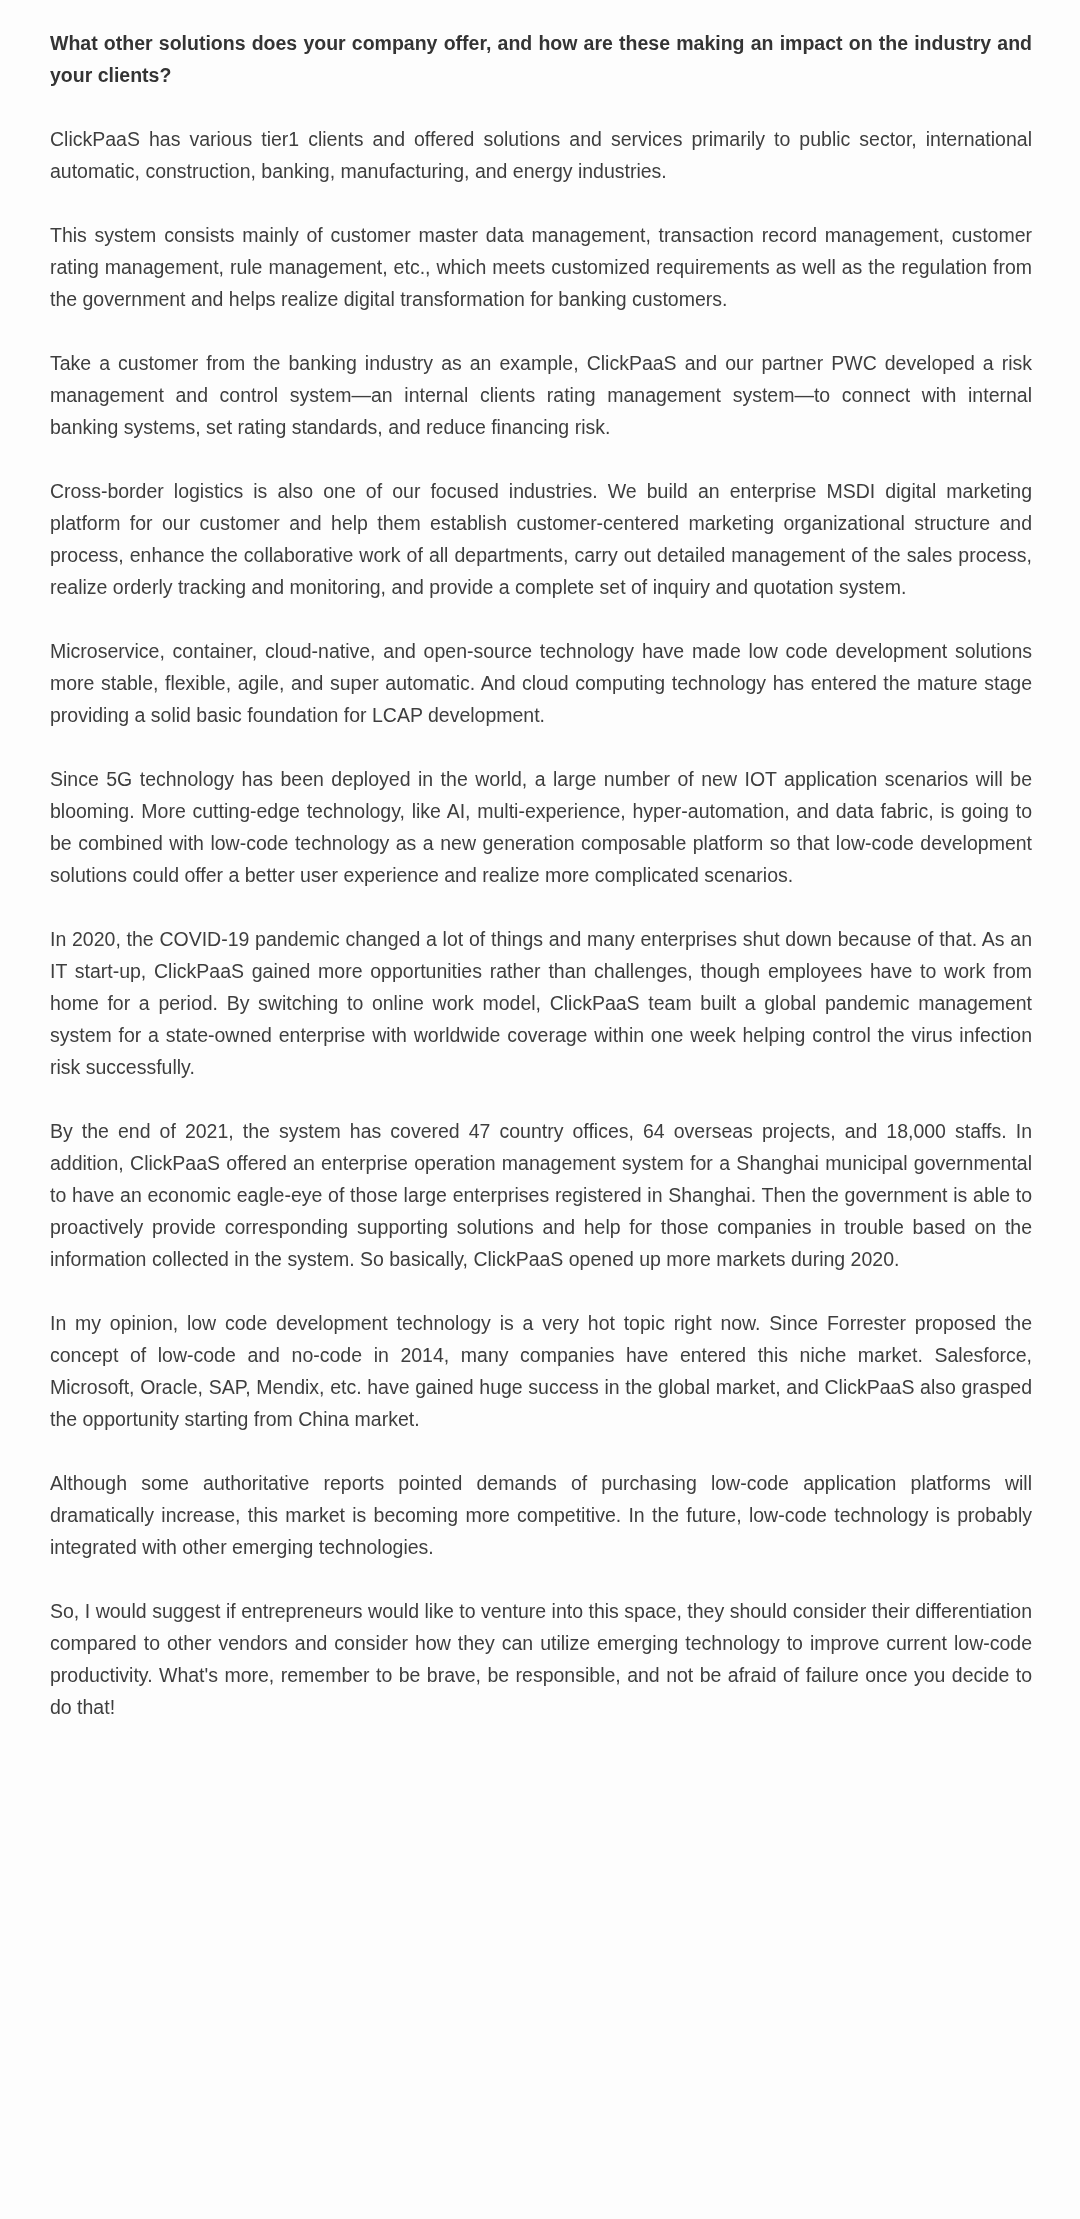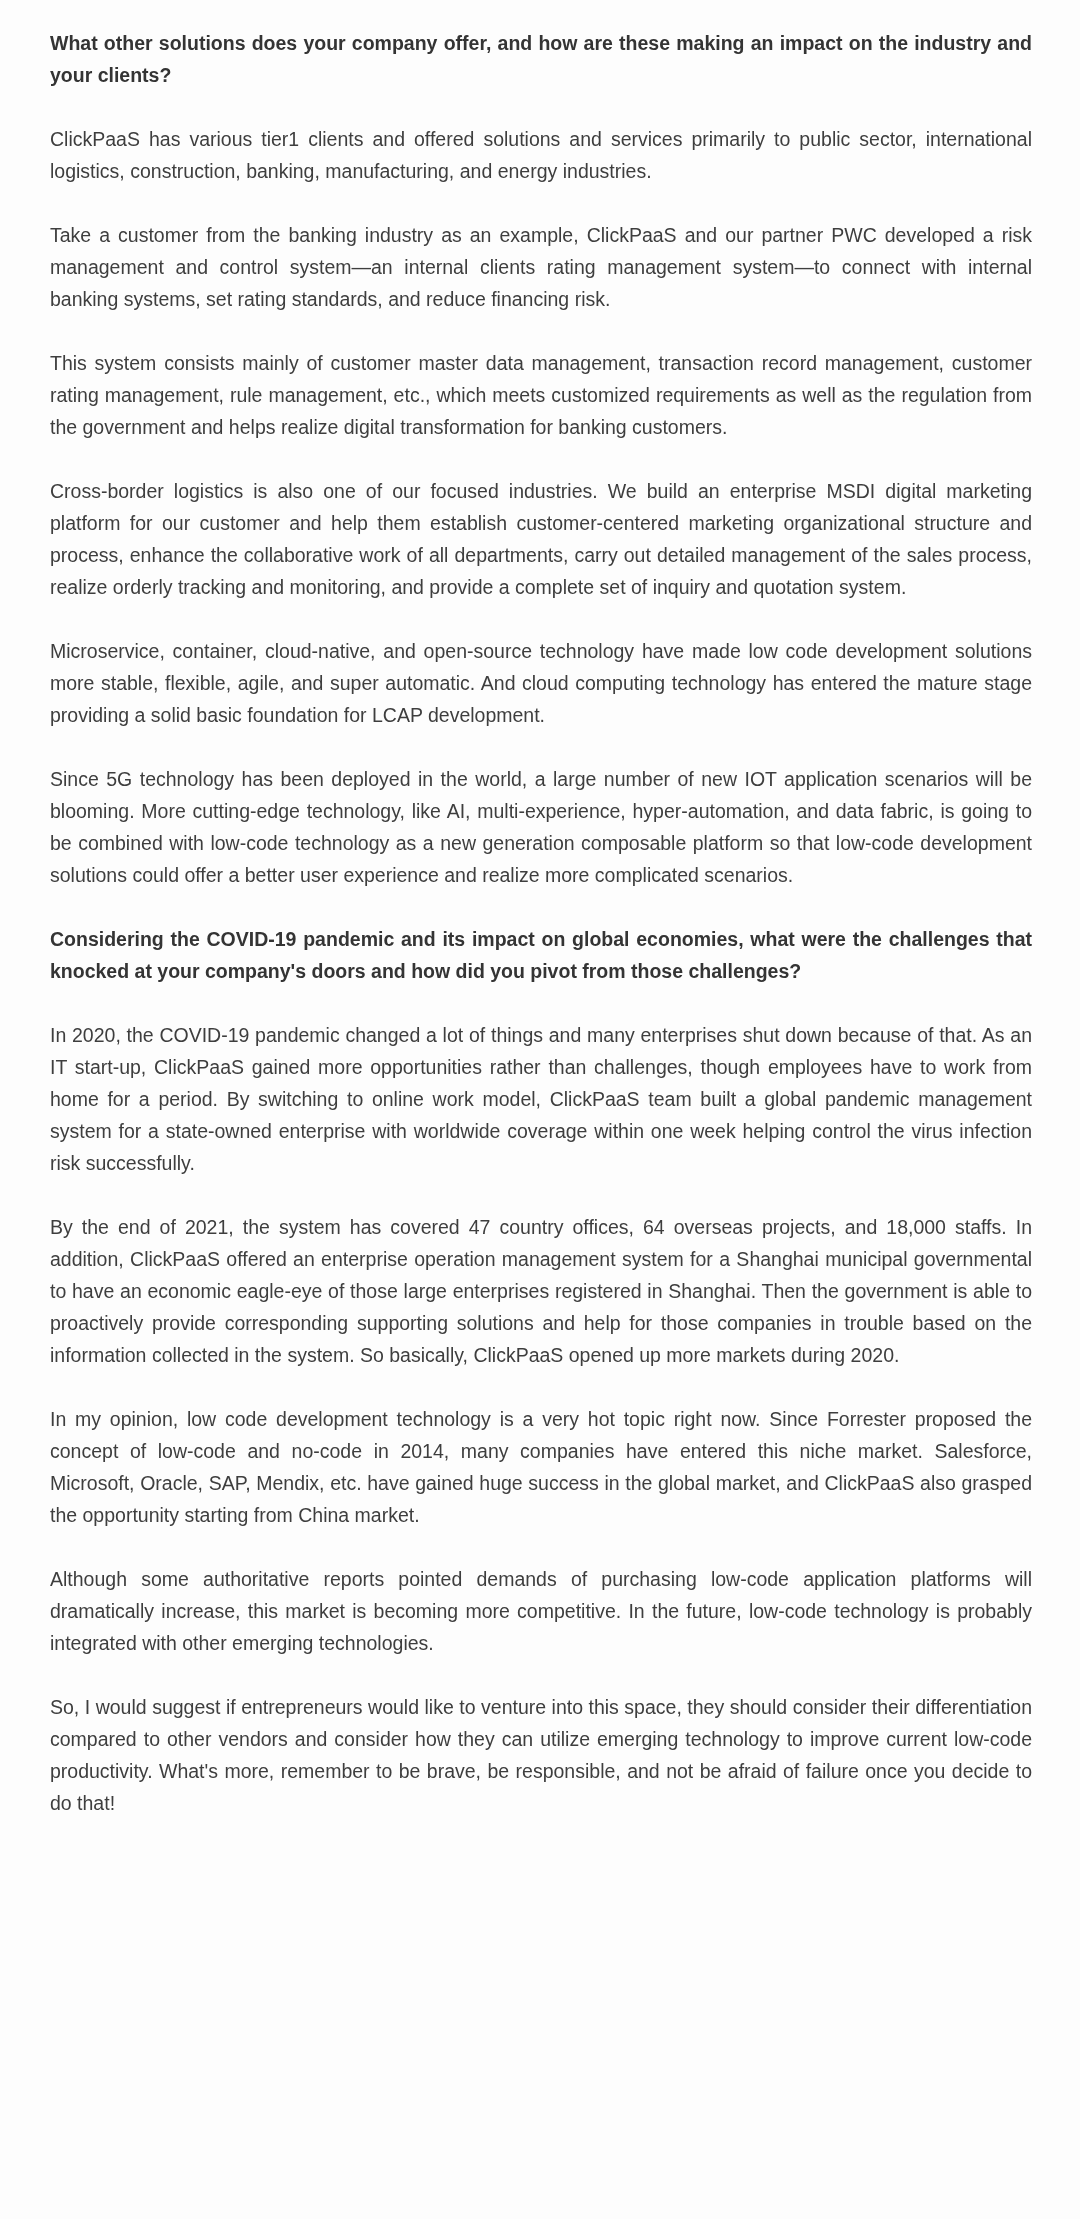--- a/index.html
+++ b/index.html
@@ -29,25 +29,24 @@
   .doc p.question {
     font-weight: bold;
     color: #343434;
   }
 </style>
 </head>
 <body>
 
 <main class="doc">
   <p class="question">What other solutions does your company offer, and how are these making an impact on the industry and your clients?</p>
-  <p class="answer">ClickPaaS has various tier1 clients and offered solutions and services primarily to public sector, international logistics, construction, banking, manufacturing, and energy industries.</p>
+  <p class="answer">ClickPaaS has various tier1 clients and offered solutions and services primarily to public sector, international automatic, construction, banking, manufacturing, and energy industries.</p>
+  <p class="answer">This system consists mainly of customer master data management, transaction record management, customer rating management, rule management, etc., which meets customized requirements as well as the regulation from the government and helps realize digital transformation for banking customers.</p>
   <p class="answer">Take a customer from the banking industry as an example, ClickPaaS and our partner PWC developed a risk management and control system—an internal clients rating management system—to connect with internal banking systems, set rating standards, and reduce financing risk.</p>
-  <p class="answer">This system consists mainly of customer master data management, transaction record management, customer rating management, rule management, etc., which meets customized requirements as well as the regulation from the government and helps realize digital transformation for banking customers.</p>
   <p class="answer">Cross-border logistics is also one of our focused industries. We build an enterprise MSDI digital marketing platform for our customer and help them establish customer-centered marketing organizational structure and process, enhance the collaborative work of all departments, carry out detailed management of the sales process, realize orderly tracking and monitoring, and provide a complete set of inquiry and quotation system.</p>
   <p class="answer">Microservice, container, cloud-native, and open-source technology have made low code development solutions more stable, flexible, agile, and super automatic. And cloud computing technology has entered the mature stage providing a solid basic foundation for LCAP development.</p>
   <p class="answer">Since 5G technology has been deployed in the world, a large number of new IOT application scenarios will be blooming. More cutting-edge technology, like AI, multi-experience, hyper-automation, and data fabric, is going to be combined with low-code technology as a new generation composable platform so that low-code development solutions could offer a better user experience and realize more complicated scenarios.</p>
-  <p class="question">Considering the COVID-19 pandemic and its impact on global economies, what were the challenges that knocked at your company's doors and how did you pivot from those challenges?</p>
   <p class="answer">In 2020, the COVID-19 pandemic changed a lot of things and many enterprises shut down because of that. As an IT start-up, ClickPaaS gained more opportunities rather than challenges, though employees have to work from home for a period. By switching to online work model, ClickPaaS team built a global pandemic management system for a state-owned enterprise with worldwide coverage within one week helping control the virus infection risk successfully.</p>
   <p class="answer">By the end of 2021, the system has covered 47 country offices, 64 overseas projects, and 18,000 staffs. In addition, ClickPaaS offered an enterprise operation management system for a Shanghai municipal governmental to have an economic eagle-eye of those large enterprises registered in Shanghai. Then the government is able to proactively provide corresponding supporting solutions and help for those companies in trouble based on the information collected in the system. So basically, ClickPaaS opened up more markets during 2020.</p>
   <p class="answer">In my opinion, low code development technology is a very hot topic right now. Since Forrester proposed the concept of low-code and no-code in 2014, many companies have entered this niche market. Salesforce, Microsoft, Oracle, SAP, Mendix, etc. have gained huge success in the global market, and ClickPaaS also grasped the opportunity starting from China market.</p>
   <p class="answer">Although some authoritative reports pointed demands of purchasing low-code application platforms will dramatically increase, this market is becoming more competitive. In the future, low-code technology is probably integrated with other emerging technologies.</p>
   <p class="answer">So, I would suggest if entrepreneurs would like to venture into this space, they should consider their differentiation compared to other vendors and consider how they can utilize emerging technology to improve current low-code productivity. What's more, remember to be brave, be responsible, and not be afraid of failure once you decide to do that!</p>
 </main>
 
 </body></html>

